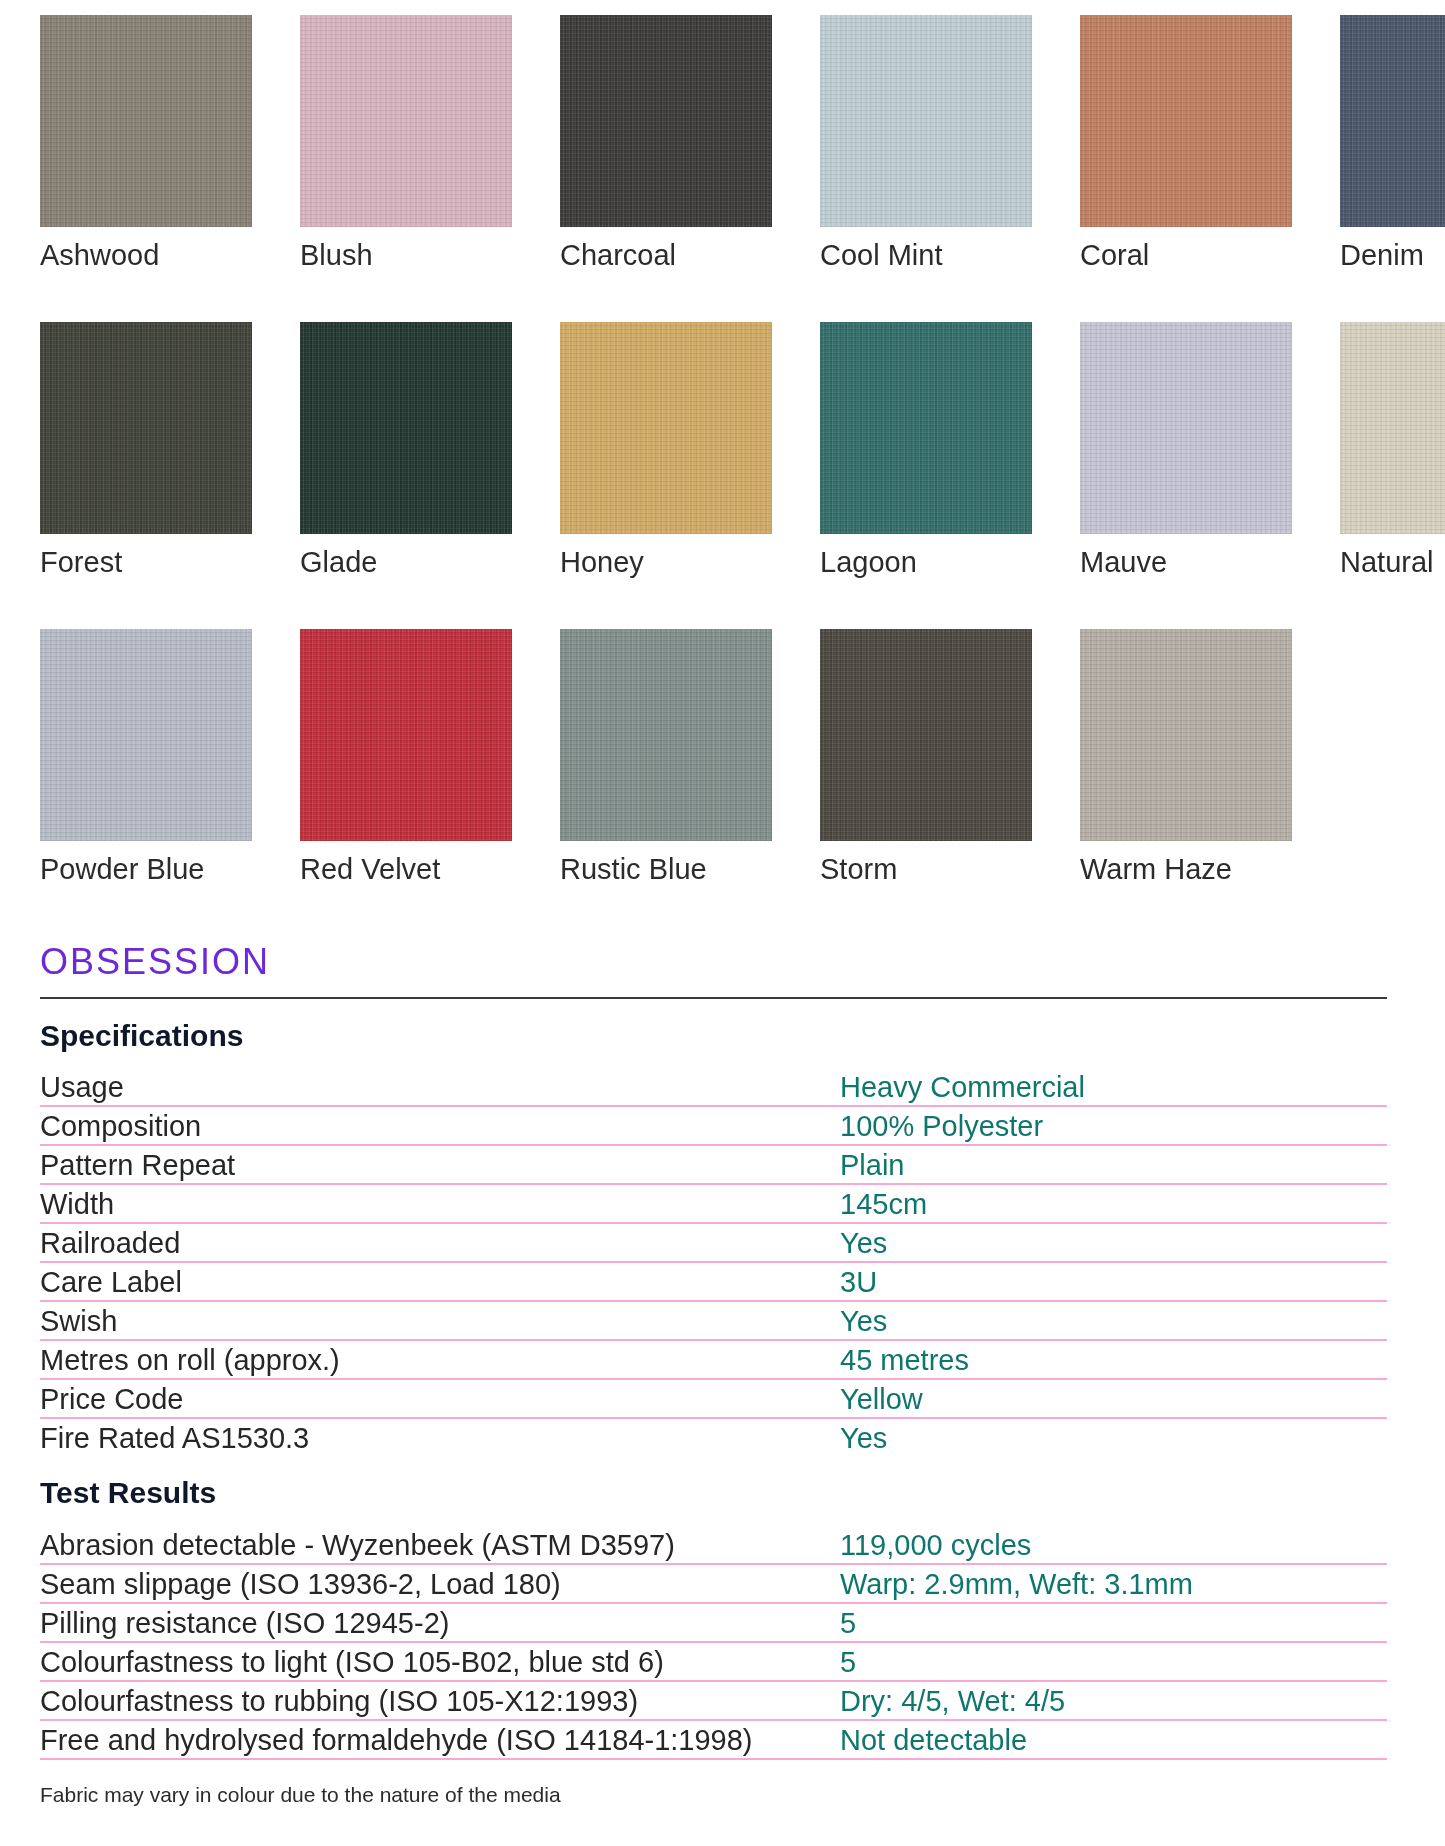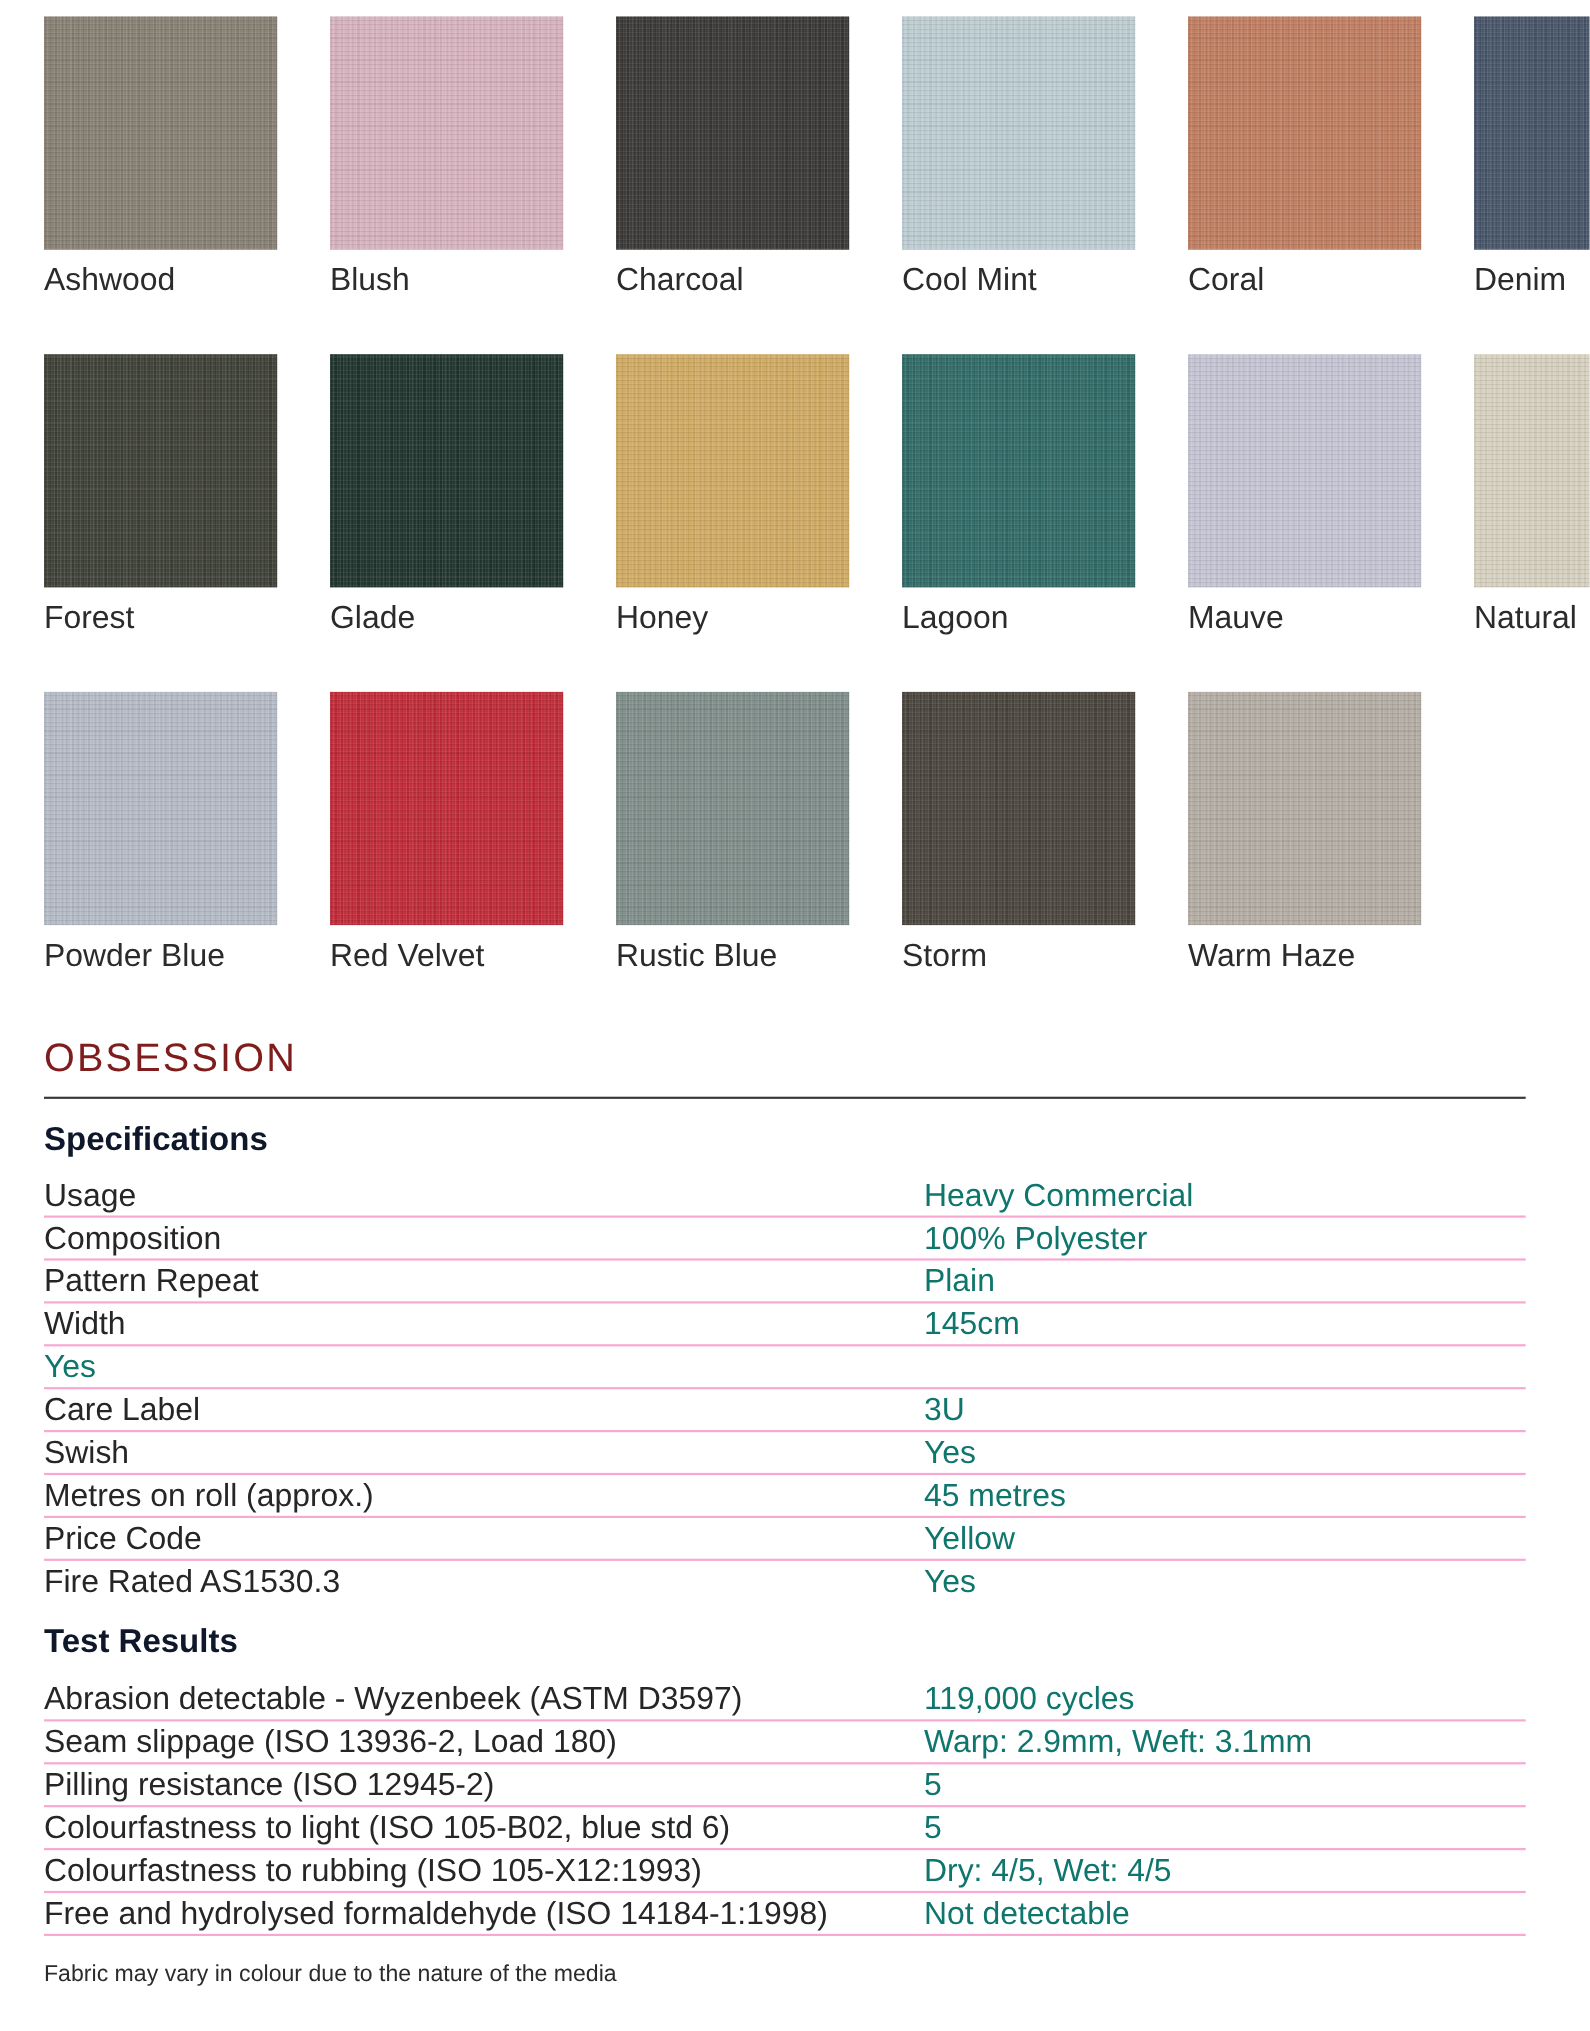--- a/index.html
+++ b/index.html
@@ -45,21 +45,21 @@
     white-space: nowrap;
   }
 
   
   .title {
     margin-top: 51px;
     font-size: 36px;
     line-height: 46px;
     letter-spacing: 2px;
     font-weight: 400;
-    color: #7f1d1d;
+    color: #6d28d9;
   }
   .title-rule {
     border: 0;
     border-top: 2px solid #3a3a3a;
     margin: 12px 0 0 0;
   }
 
   
   .section-heading {
     margin-top: 17px;
@@ -195,20 +195,21 @@
       </div>
       <div class="spec-row">
         <div class="spec-label">Pattern Repeat</div>
         <div class="spec-value">Plain</div>
       </div>
       <div class="spec-row">
         <div class="spec-label">Width</div>
         <div class="spec-value">145cm</div>
       </div>
       <div class="spec-row">
+        <div class="spec-label">Railroaded</div>
         <div class="spec-value">Yes</div>
       </div>
       <div class="spec-row">
         <div class="spec-label">Care Label</div>
         <div class="spec-value">3U</div>
       </div>
       <div class="spec-row">
         <div class="spec-label">Swish</div>
         <div class="spec-value">Yes</div>
       </div>

